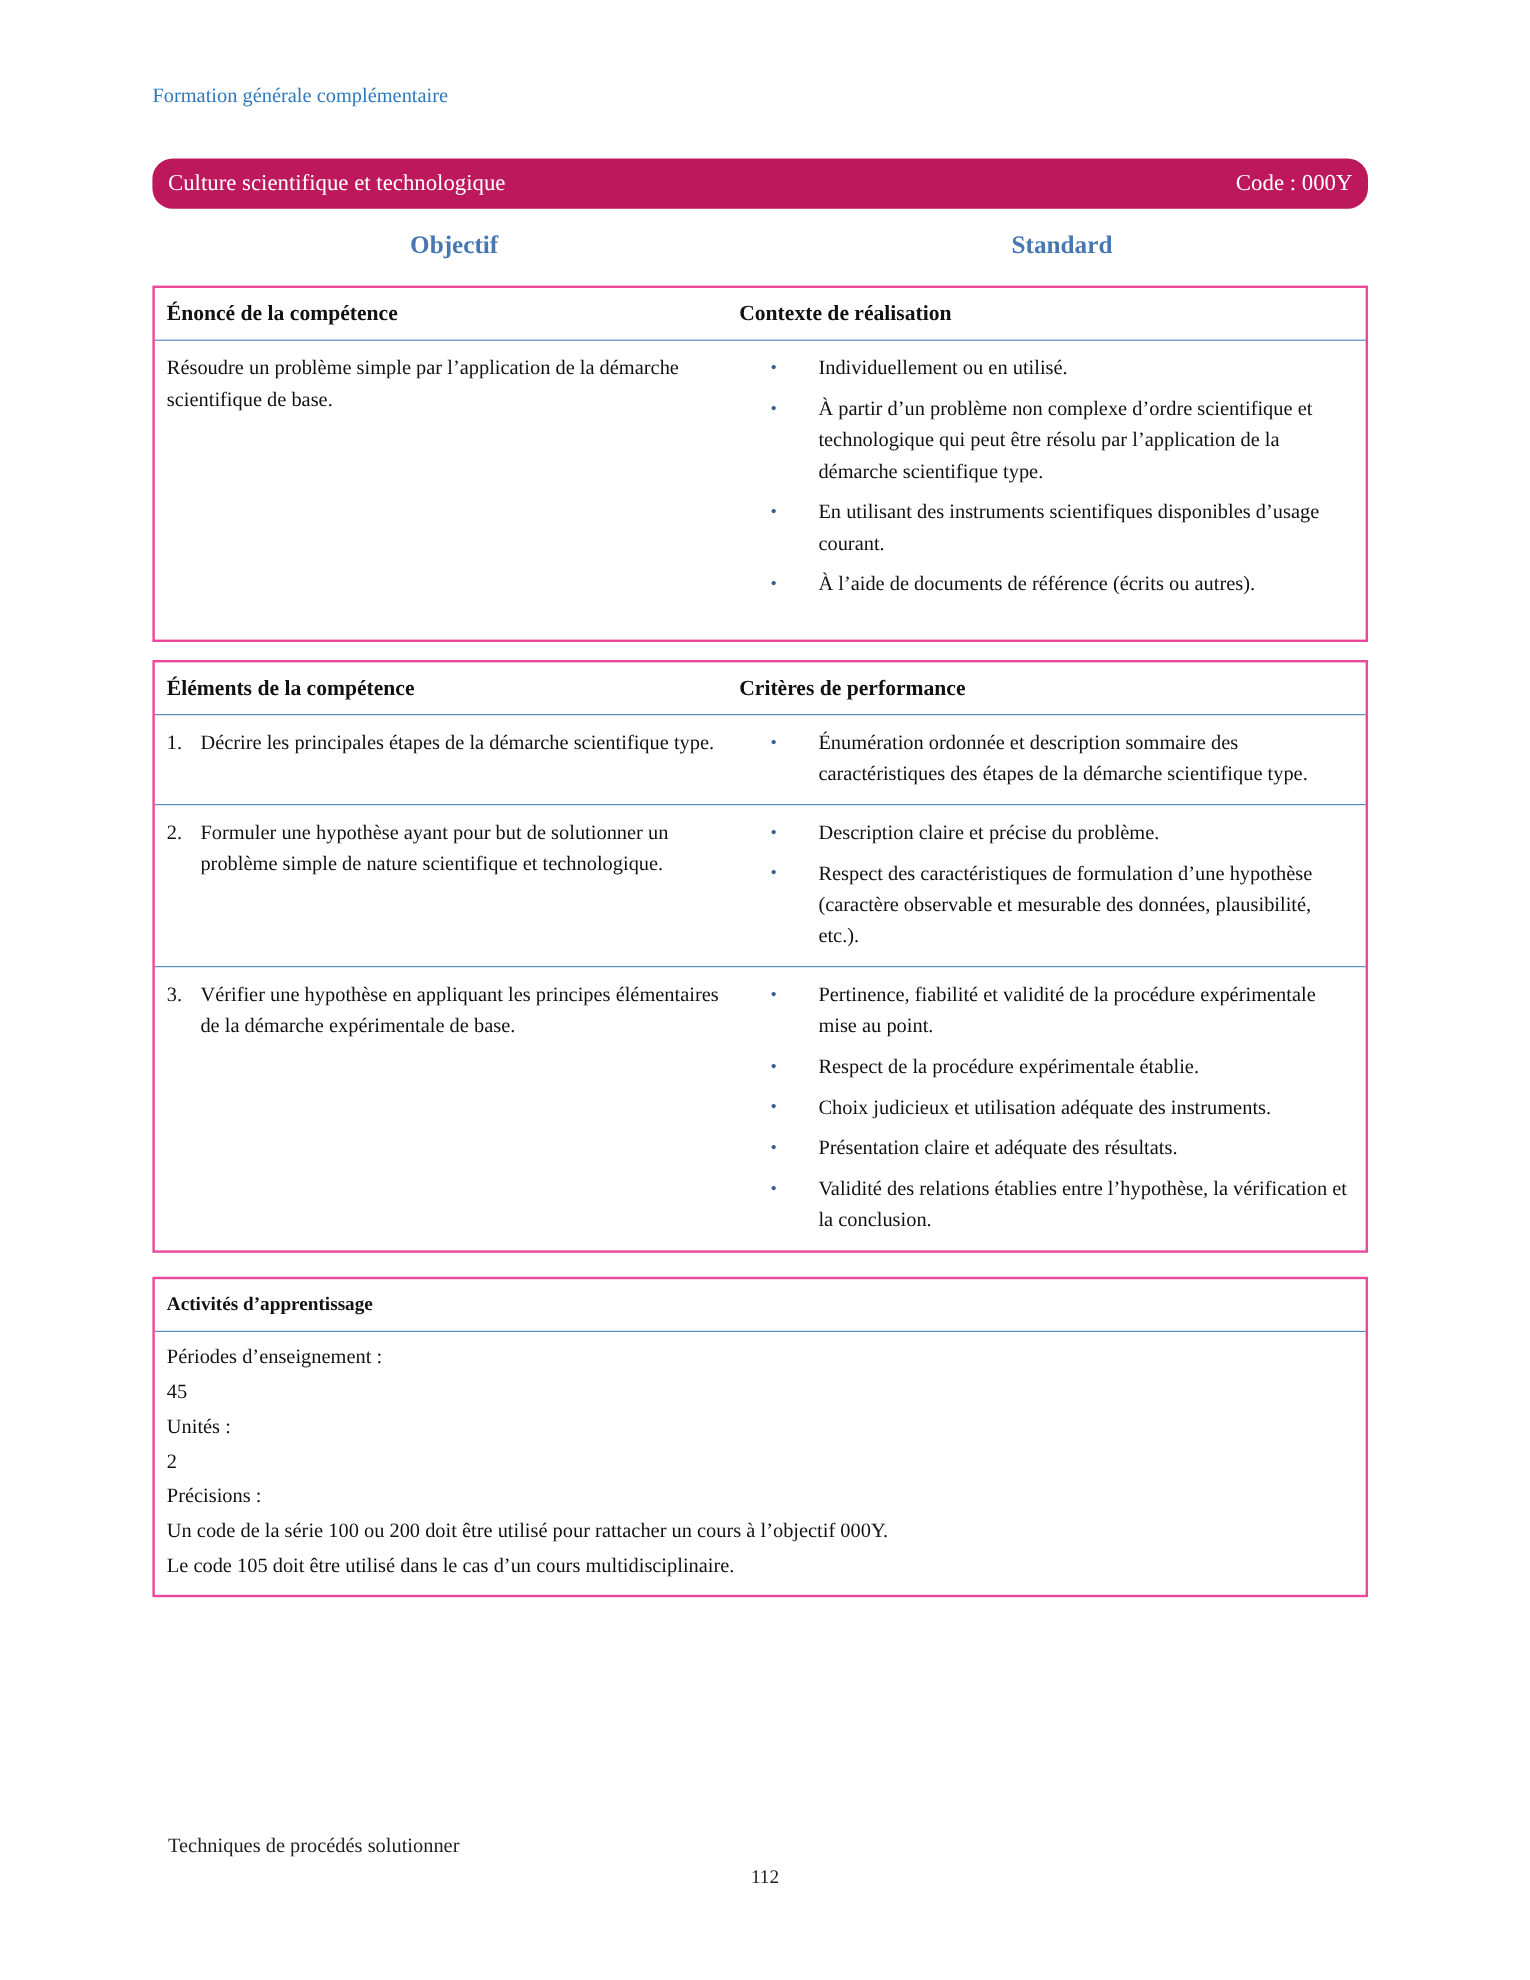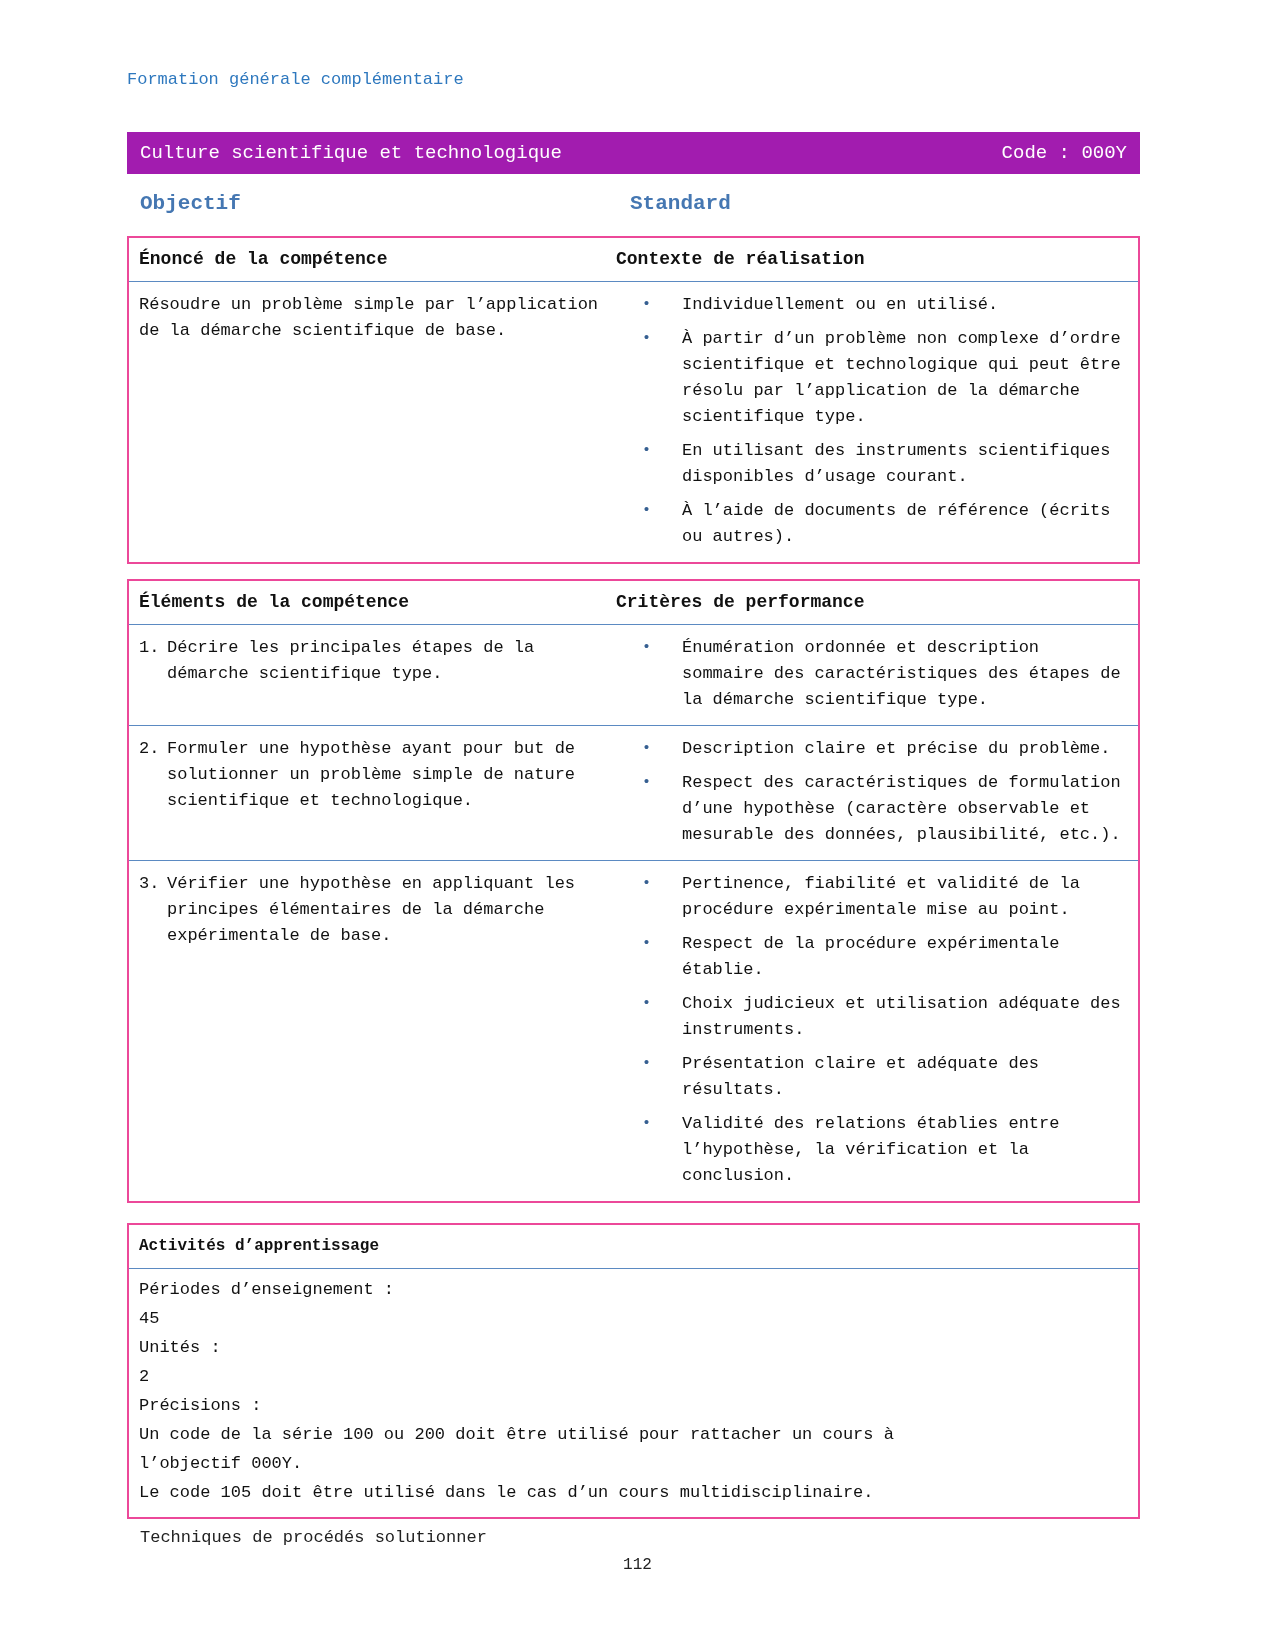--- a/index.html
+++ b/index.html
@@ -1,58 +1,60 @@
 <!DOCTYPE html>
 <html><head>
 <meta charset="utf-8">
 <style>
   html, body { margin:0; padding:0; background:#ffffff; }
   .page {
     position: relative;
     width: 1275px;
     height: 1650px;
     background: #ffffff;
-    font-family: Liberation Mono, monospace;
+    font-family: Liberation Serif, serif;
     color: #111111;
     overflow: hidden;
   }
   .content {
     position: absolute;
     left: 127px;
     top: 0;
     width: 1013px;
   }
   .section-label {
     margin-top: 68px;
     font-size: 17px;
     line-height: 24px;
     color: #2E78BE;
   }
   .banner {
     margin-top: 40px;
     height: 42px;
-    background: #a21caf;
+    background: #be185d;
     color: #ffffff;
     display: flex;
     align-items: center;
     justify-content: space-between;
     padding: 0 13px;
     box-sizing: border-box;
     font-size: 19px;
+    border-radius: 17px;
   }
   .headings {
     display: grid;
     grid-template-columns: 490px 1fr;
     margin-top: 18px;
   }
   .headings .h {
     font-size: 21px;
     font-weight: bold;
     color: #4577B2;
     padding-left: 13px;
+    text-align: center;
   }
   .box {
     border: 2px solid #ec4899;
     box-sizing: border-box;
     width: 1013px;
   }
   .tbl1 { margin-top: 21px; min-height: 297px; }
   .tbl2 { margin-top: 15px; }
   .tbl3 { margin-top: 20px; min-height: 210px; }
   .t-head {

